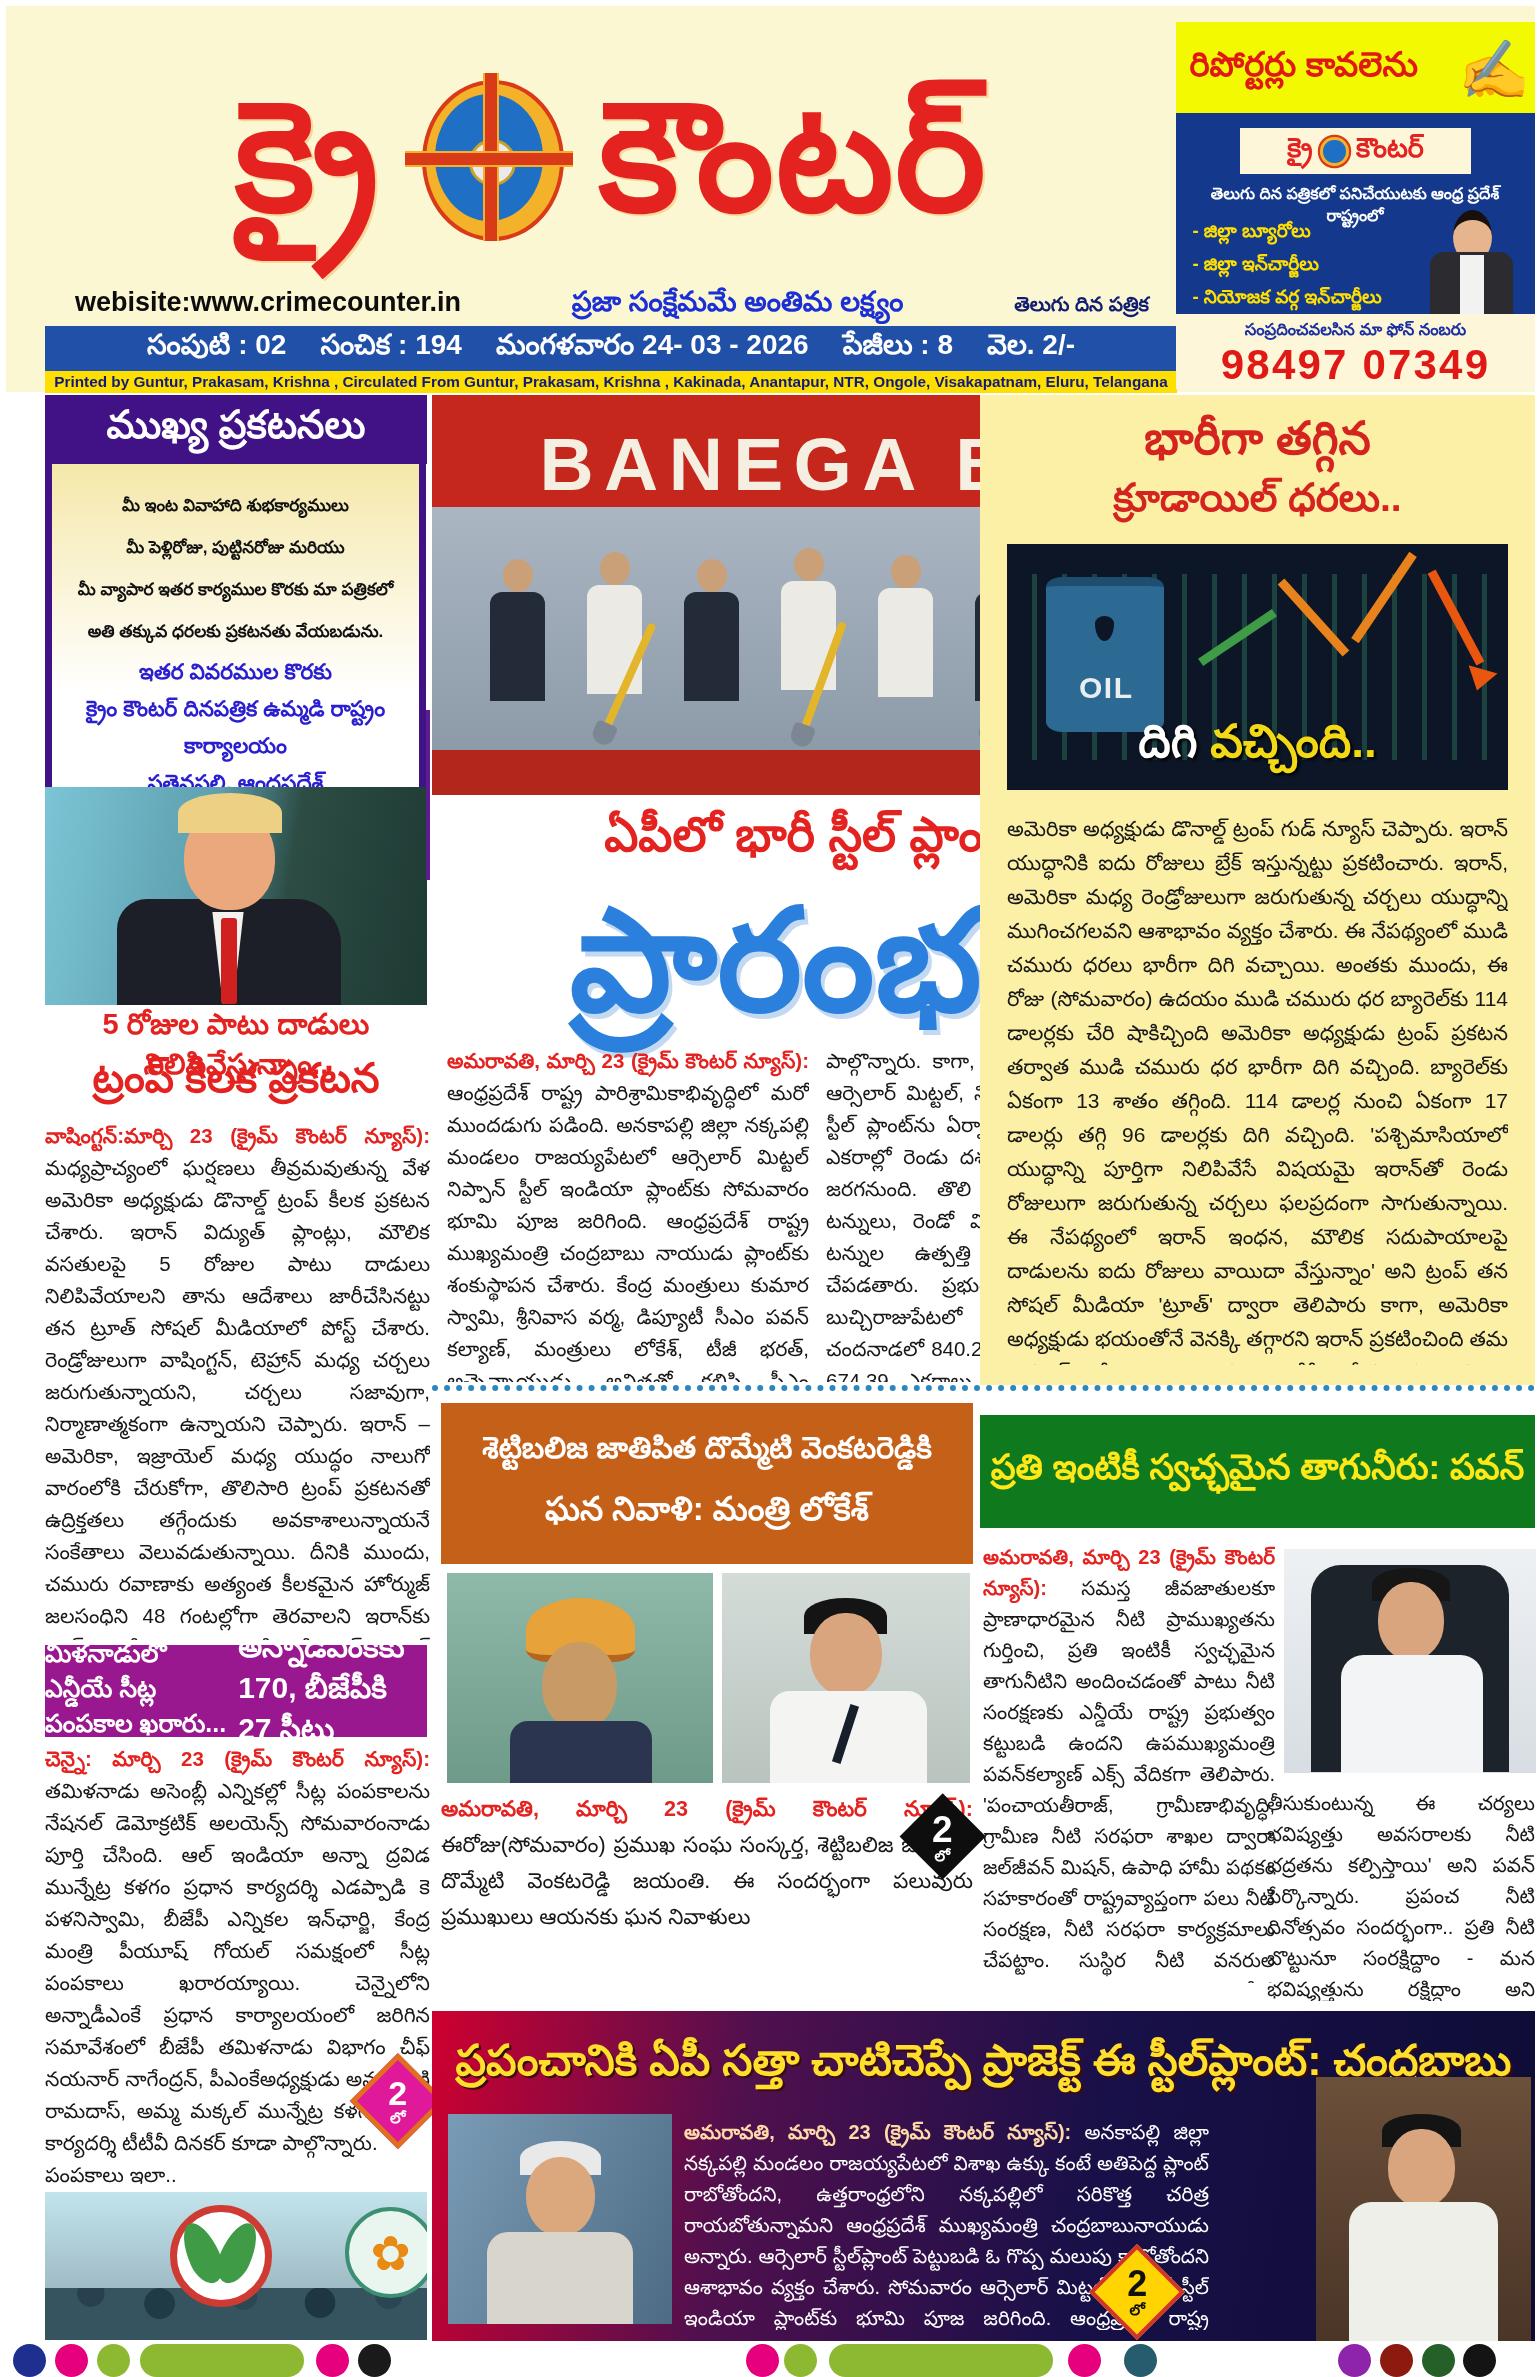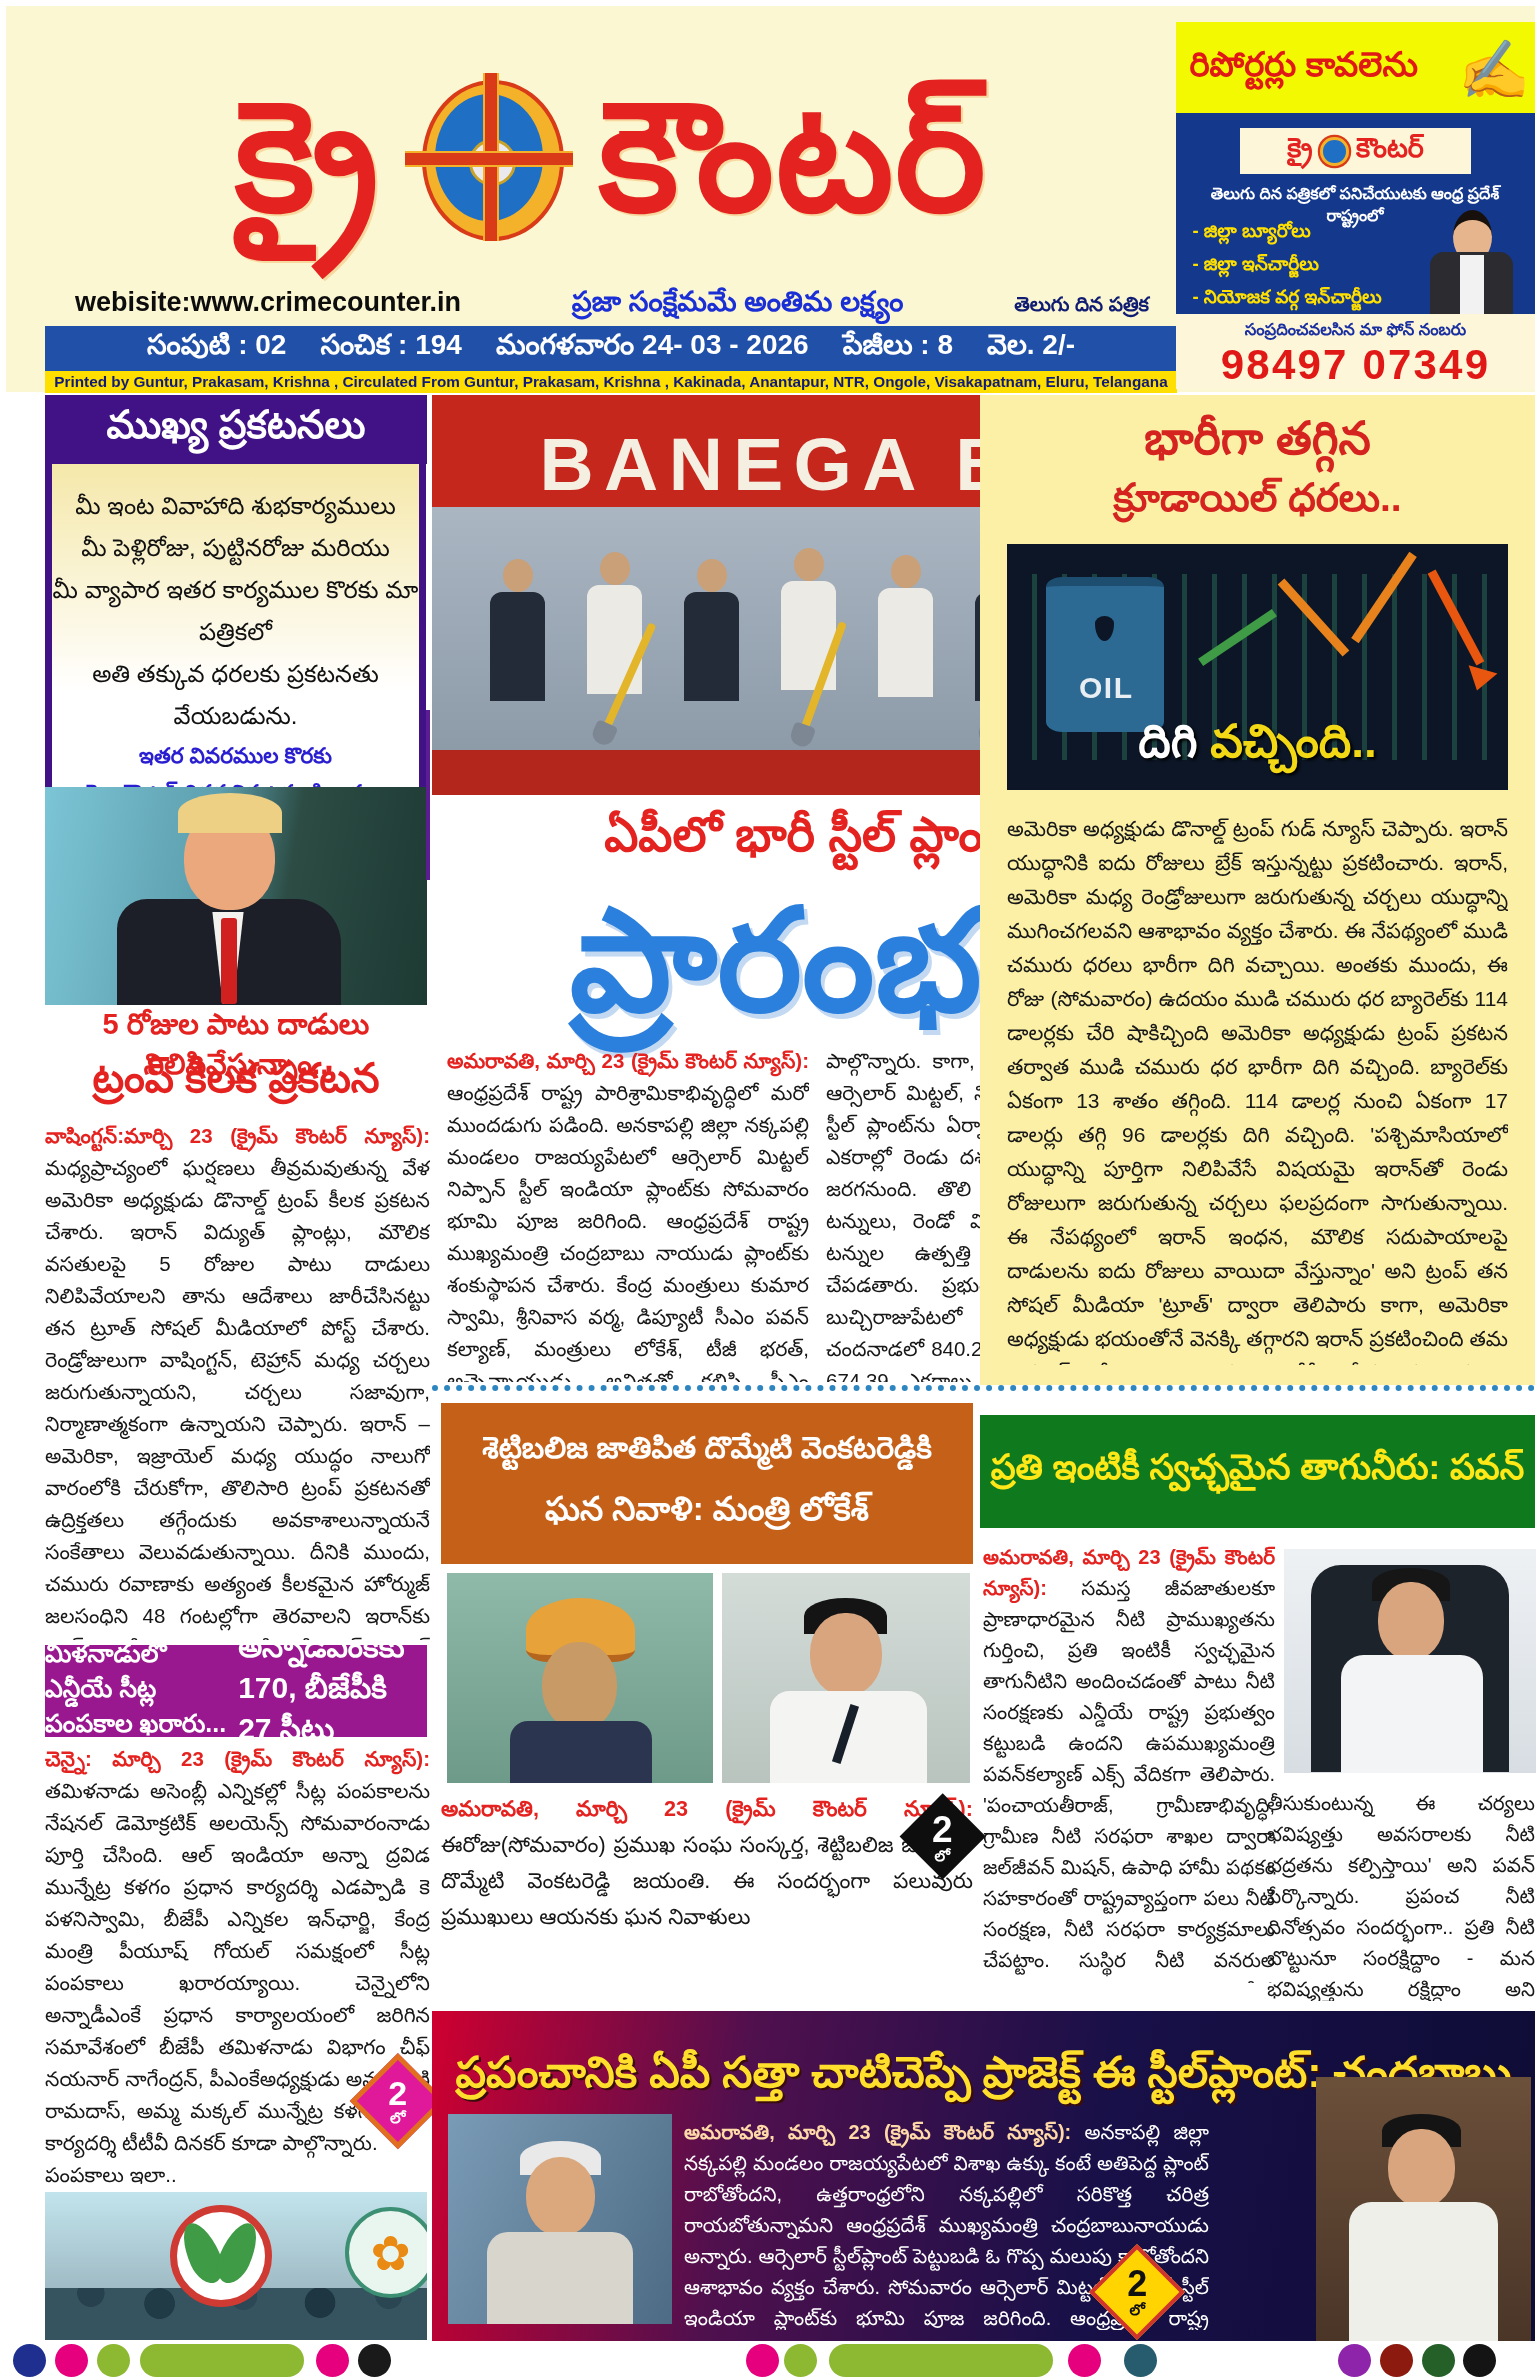--- a/index.html
+++ b/index.html
@@ -39,21 +39,21 @@
   .ad-woman .head{position:absolute;left:36px;top:0;width:39px;height:43px;border-radius:50%;background:#e7b58d;border-top:10.4px solid #17100c;}
   .ad-woman .body{position:absolute;left:13.4px;top:42px;width:83px;height:63px;border-radius:13.4px 13.4px 0 0;background:#2b2b30;}
   .ad-woman .shirt{position:absolute;left:43px;top:45px;width:24px;height:60px;background:#f2f2f2;}
   .ad-foot{position:absolute;left:0;top:292px;width:100%;height:75px;background:#fdf6d8;}
   .ad-contact{position:absolute;left:0;top:6px;width:100%;text-align:center;color:#1a2fa0;font-size:16.4px;font-weight:bold;}
   .ad-phone{position:absolute;left:0;top:27px;width:100%;text-align:center;color:#e01816;font-size:42px;font-weight:800;letter-spacing:2.2px;}
   
   .ann-box{left:45px;top:395px;width:382px;height:388px;}
   .ann-head{position:absolute;left:0;top:0;width:100%;height:69px;background:#411286;color:#ffffff;font-size:39px;font-weight:800;display:flex;align-items:center;justify-content:center;}
   .ann-body{position:absolute;left:0;top:69px;width:calc(100% - 15px);height:305px;border:7.5px solid #411286;border-top:none;background:linear-gradient(#f5e8aa,#ffffff 70%);text-align:center;padding-top:21px;}
-  .ann-black{color:#111111;font-size:24px;font-weight:normal;line-height:42px;}
+  .ann-black{color:#111111;font-size:17px;font-weight:bold;line-height:42px;}
   .ann-blue{color:#2a1fd0;font-size:21.6px;font-weight:bold;line-height:37px;}
   .ann-phone-row{margin-top:10.4px;}
   .ann-ph-label{color:#e42320;font-size:33px;font-weight:800;vertical-align:middle;}
   .ann-ph-num{color:#e42320;font-size:43px;font-weight:800;vertical-align:middle;letter-spacing:1.5px;}
   
   .trump-photo{left:45px;top:787px;width:382px;height:218px;background:linear-gradient(100deg,#7cc5d6 0%,#5d9fae 42%,#2c4c44 62%,#1d3a33 100%);overflow:hidden;}
   .trump-photo .suit{position:absolute;left:72px;top:112px;width:224px;height:106px;background:#1c1f27;border-radius:30px 45px 0 0;}
   .trump-photo .shirt{position:absolute;left:157px;top:125px;width:52px;height:92px;background:#f4f2ee;clip-path:polygon(20% 0,80% 0,60% 100%,40% 100%);}
   .trump-photo .tie{position:absolute;left:176px;top:131px;width:16.4px;height:86px;background:#d02020;border-radius:3px;}
   .trump-photo .face{position:absolute;left:139px;top:19.4px;width:91px;height:104px;border-radius:50% 50% 46% 46%;background:#eba87c;}
@@ -138,21 +138,21 @@
   .pawan-box{left:980px;top:1415px;width:555px;height:113px;background:#0f7a1d;color:#ffe818;font-size:35px;font-weight:800;display:flex;align-items:center;justify-content:center;}
   .pawan-col1{left:983px;top:1542px;width:292px;height:441px;font-size:20px;line-height:31px;}
   .pawan-photo{left:1284px;top:1549px;width:252px;height:224px;background:linear-gradient(#eef1f4,#d7dde2);overflow:hidden;}
   .pawan-photo .chair{position:absolute;left:27px;top:16.4px;width:198px;height:207px;background:#1d232b;border-radius:30px 30px 0 0;}
   .pawan-photo .face{position:absolute;left:94px;top:33px;width:66px;height:78px;border-radius:48%;background:#d9a57e;}
   .pawan-photo .hair{position:absolute;left:88px;top:19.4px;width:78px;height:33px;border-radius:50% 50% 0 0;background:#161616;}
   .pawan-photo .shirt{position:absolute;left:57px;top:106px;width:142px;height:118px;background:#f2f4f5;border-radius:22.4px 22.4px 0 0;}
   .pawan-col2{left:1267px;top:1788px;width:268px;height:213px;font-size:20px;line-height:31px;}
   
   .cbn{left:432px;top:2011px;width:1103px;height:330px;background:linear-gradient(100deg,#cf0030 0%,#50104e 28%,#181048 60%,#0e0c35 100%);overflow:hidden;}
-  .cbn-headline{position:absolute;left:0;top:25px;width:100%;text-align:center;color:#ffdf2b;font-size:43px;font-weight:800;text-shadow:2.2px 2.2px 0 #3a0d0d;margin-top:12px;}
+  .cbn-headline{position:absolute;left:0;top:25px;width:100%;text-align:center;color:#ffdf2b;font-size:43px;font-weight:800;text-shadow:2.2px 2.2px 0 #3a0d0d;}
   .cbn-photo1{position:absolute;left:16.4px;top:103px;width:224px;height:210px;background:linear-gradient(115deg,#7a9bb5,#4d6b85);overflow:hidden;}
   .cbn-photo1 .face{position:absolute;left:78px;top:43px;width:69px;height:79px;border-radius:48%;background:#dba87e;}
   .cbn-photo1 .hair{position:absolute;left:72px;top:27px;width:81px;height:34px;border-radius:50% 50% 0 0;background:#e9e9e9;}
   .cbn-photo1 .shirt{position:absolute;left:39px;top:118px;width:146px;height:92px;background:#d8d5cd;border-radius:21px 21px 0 0;}
   .cbn-body{position:absolute;left:252px;top:106px;width:525px;height:213px;color:#ffffff;font-size:20px;line-height:31px;text-align:justify;overflow:hidden;}
   .cbn-diamond{left:1096px;top:2251px;width:81px;height:81px;}
   .cbn-diamond .sq{background:#ffd400;border:4.5px solid #d0342c;}
   .cbn-diamond .num{color:#111111;font-size:36px;font-weight:800;}
   .cbn-diamond .lo{color:#111111;font-size:15px;font-weight:bold;}
   .cbn-photo2{position:absolute;left:884px;top:66px;width:215px;height:264px;background:linear-gradient(#6b503a,#4a3527);overflow:hidden;}

